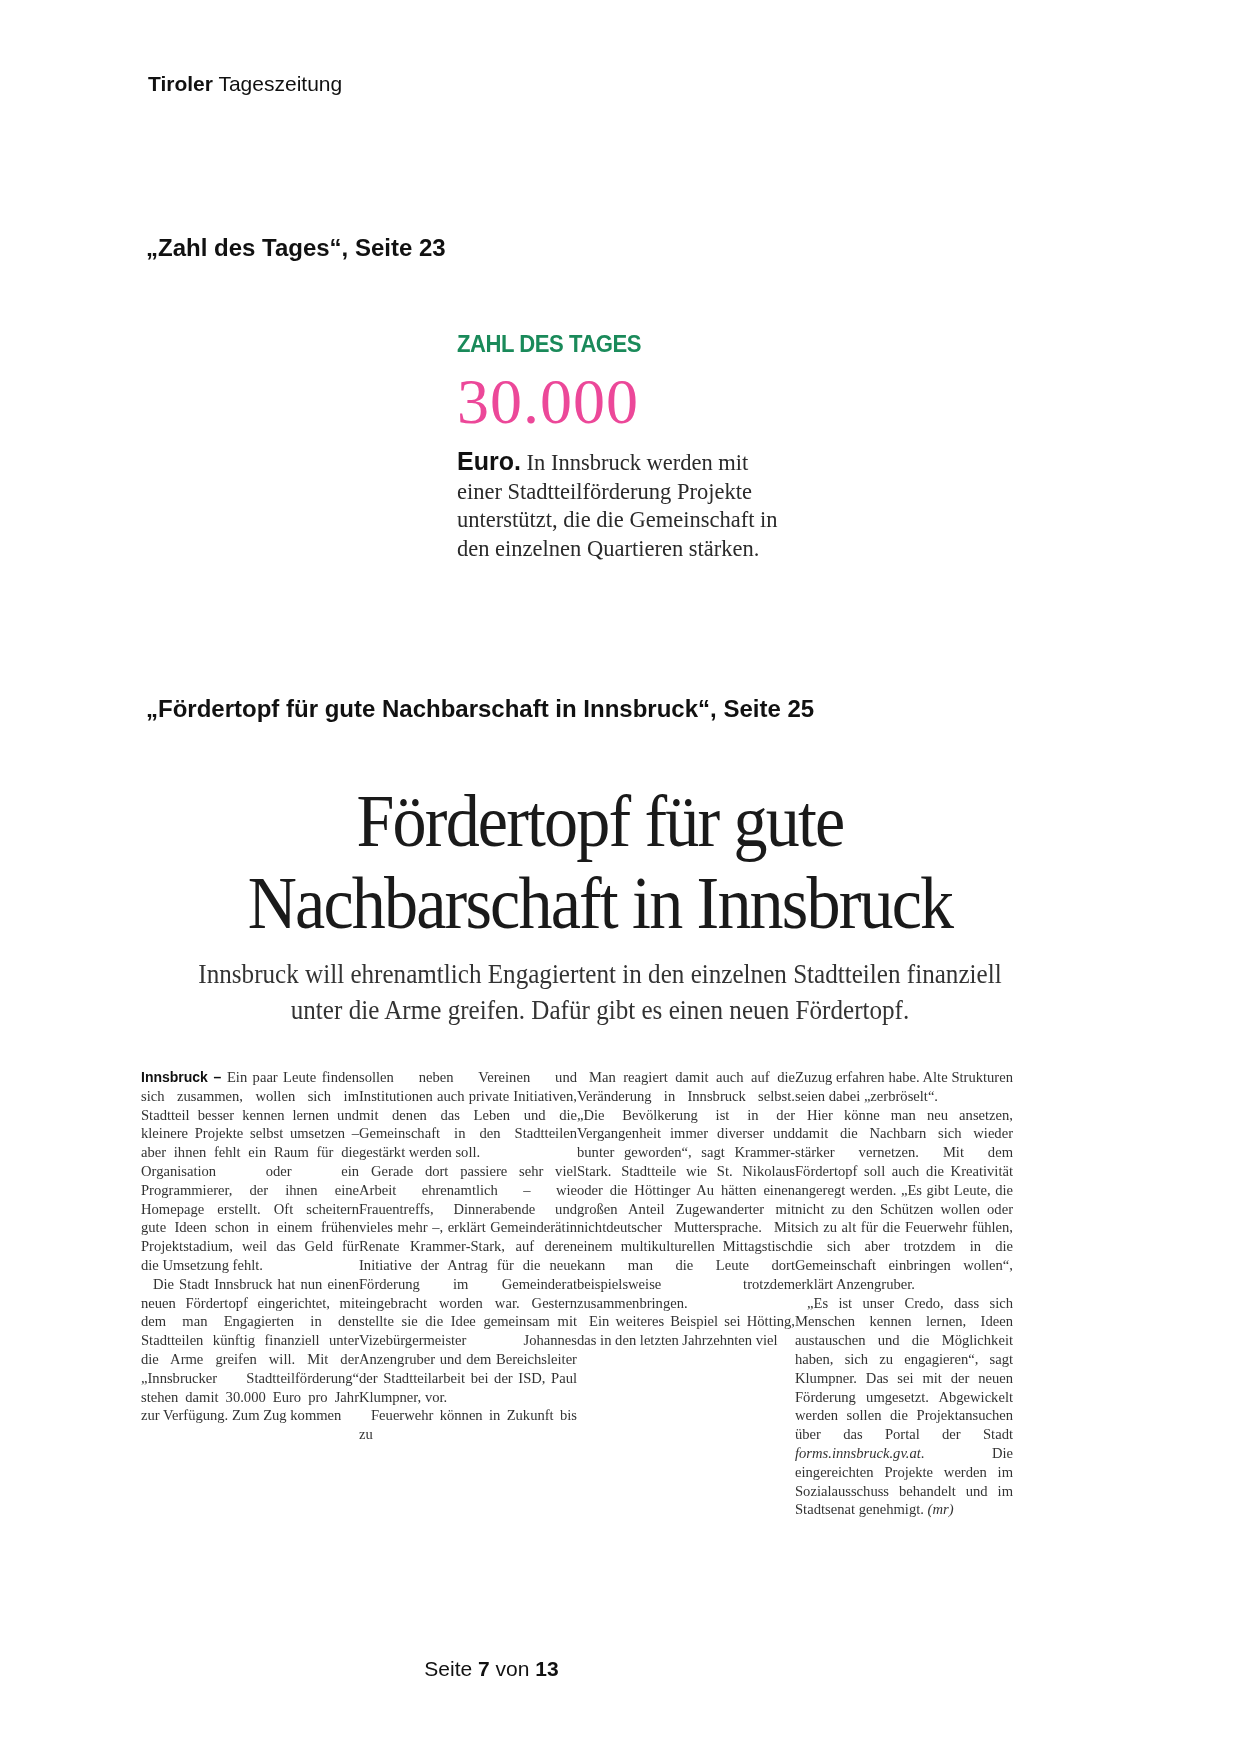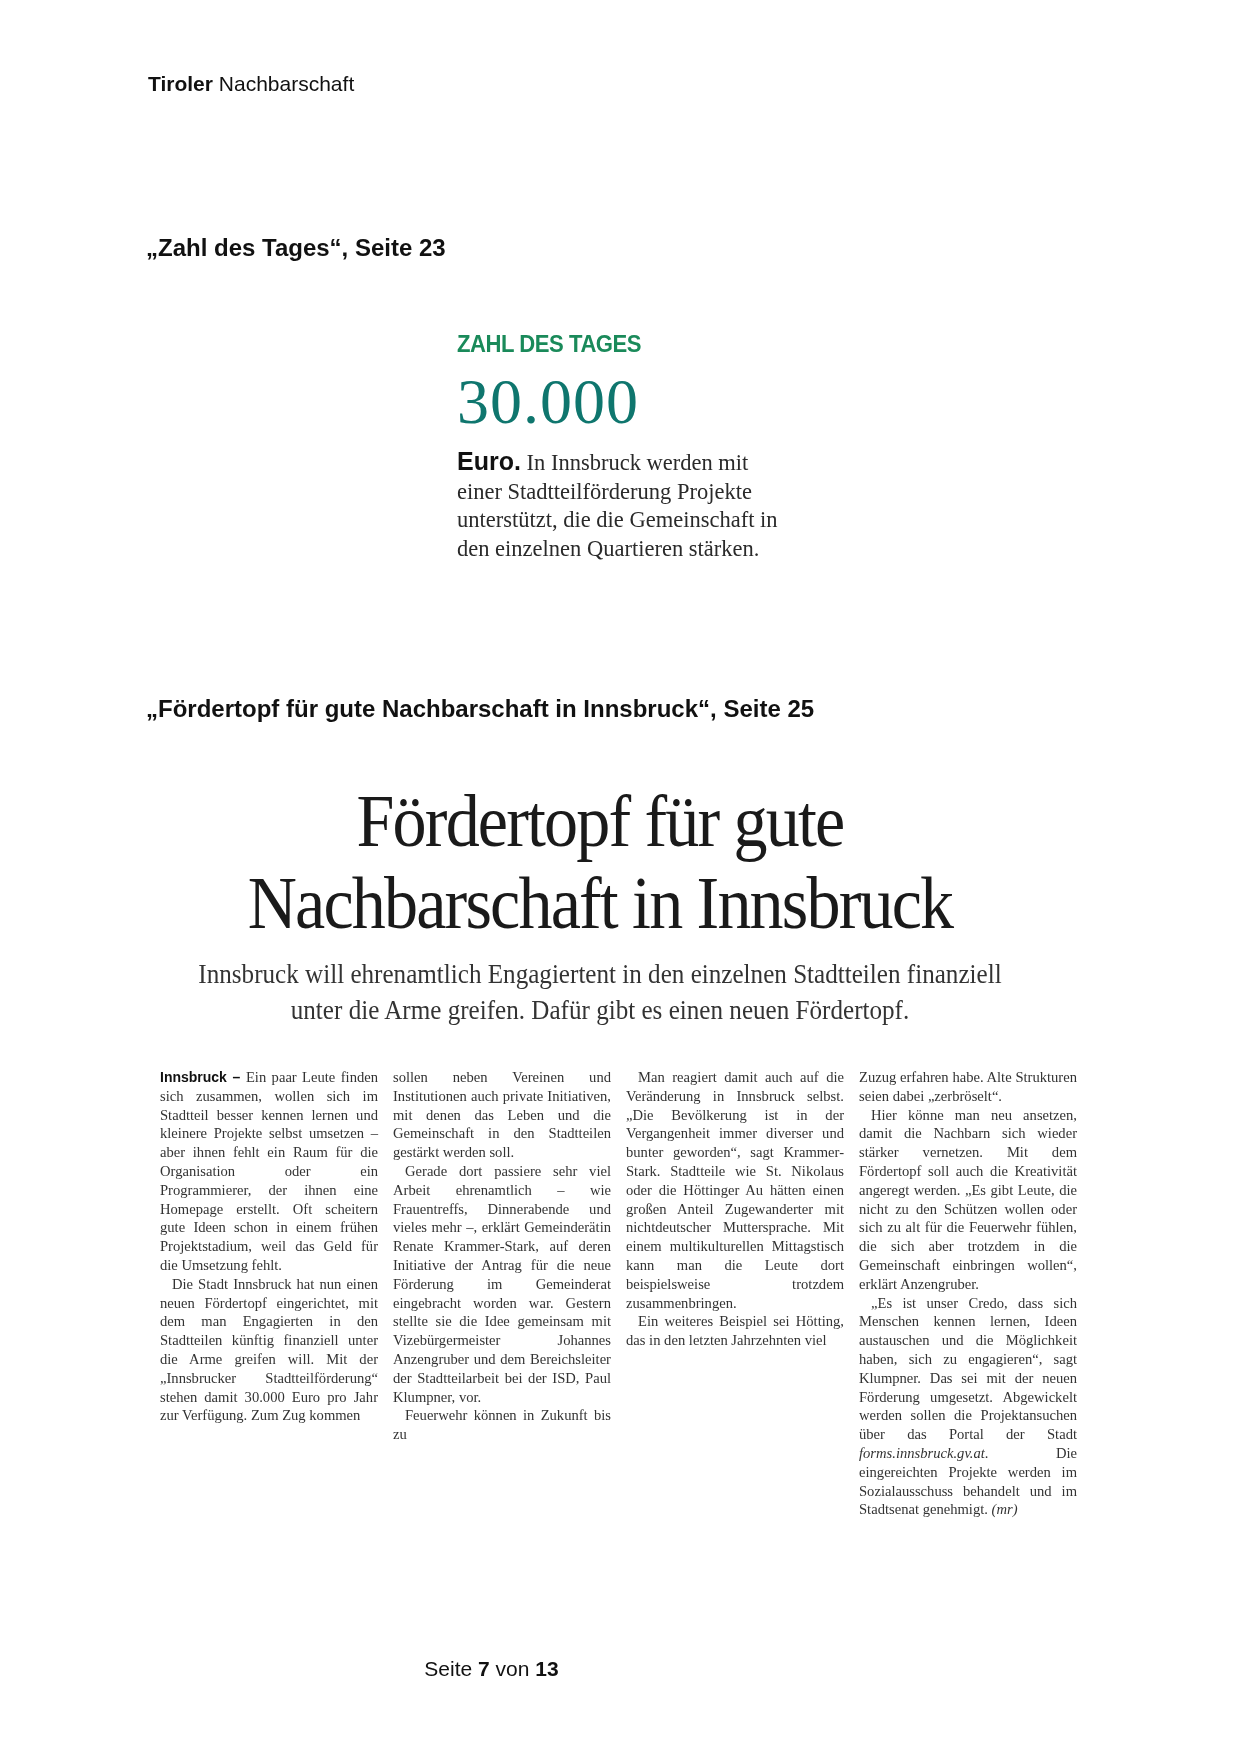--- a/index.html
+++ b/index.html
@@ -8,44 +8,44 @@
 
   .pub { position: absolute; left: 148px; top: 72px; font-size: 21px; }
   .pub b { font-weight: bold; }
 
   .sec-title { position: absolute; left: 146px; font-size: 24px; font-weight: bold; }
   #sec1 { top: 234px; }
   #sec2 { top: 695px; }
 
   .zahl { position: absolute; left: 457px; top: 330px; width: 340px; }
   .zahl-label { font-family: "Liberation Sans", sans-serif; font-weight: bold; font-size: 24px; color: #1a8a5a; letter-spacing: -0.5px; transform: scaleX(0.92); transform-origin: left; }
-  .zahl-num { font-family: "Liberation Serif", serif; font-size: 64px; color: #0f766e; margin-top: 12px; line-height: 1; letter-spacing: 1px; }
+  .zahl-num { font-family: "Liberation Serif", serif; font-size: 64px; color: #ec4899; margin-top: 12px; line-height: 1; letter-spacing: 1px; }
   .zahl-text { font-family: "Liberation Serif", serif; font-size: 22.5px; line-height: 28.5px; color: #2a2a2a; margin-top: 13px; }
   .zahl-text b { font-family: "Liberation Sans", sans-serif; font-size: 25px; color: #111; }
 
   .article { position: absolute; left: 140px; top: 780px; width: 920px; }
   .headline { font-family: "Liberation Serif", serif; font-size: 74px; line-height: 82px; text-align: center; color: #1a1a1a; letter-spacing: -2px; transform: scaleX(0.92); }
   .subhead { font-family: "Liberation Serif", serif; font-size: 27px; line-height: 36px; text-align: center; color: #333; margin-top: 12px; transform: scaleX(0.93); }
 
-  .cols { position: absolute; left: 160px; top: 1068px; width: 920px; display: flex; gap: 15px; }
+  .cols { position: absolute; left: 141px; top: 1068px; width: 920px; display: flex; }
   .col { width: 218px; font-family: "Liberation Serif", serif; font-size: 14.6px; line-height: 18.8px; color: #333; text-align: justify; hyphens: manual; }
   .col p { margin: 0; text-indent: 12px; }
   .col p.first { text-indent: 0; }
   .col .lead { font-family: "Liberation Sans", sans-serif; font-weight: bold; color: #111; font-size: 14px; }
   .col i { font-style: italic; }
 
   .footer { position: absolute; left: 0; width: 983px; top: 1657px; text-align: center; font-size: 21px; }
   .footer b { font-weight: bold; }
 </style>
 </head>
 <body>
 
 <div class="pub sans">
   <b>Tiroler</b>
-  <span>Nachbarschaft</span>
+  <span>Tageszeitung</span>
 </div>
 
 <div id="sec1" class="sec-title sans">„Zahl des Tages“, Seite 23</div>
 
 <div class="zahl">
   <div class="zahl-label">ZAHL DES TAGES</div>
   <div class="zahl-num">30.000</div>
   <div class="zahl-text">
     <b>Euro.</b>
     <span>In Innsbruck werden mit einer Stadtteilförderung Projekte unterstützt, die die Gemeinschaft in den einzelnen Quartieren stärken.</span>

